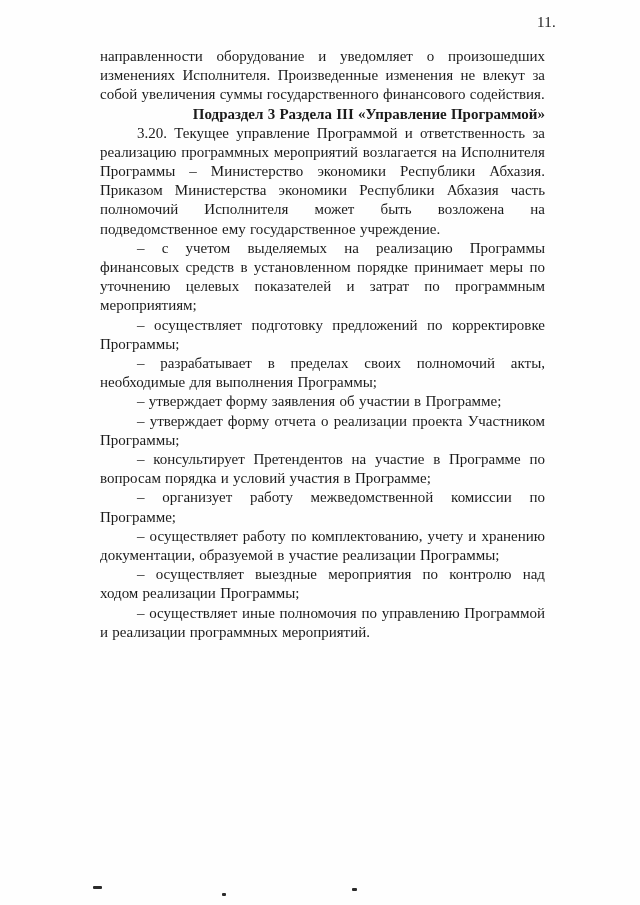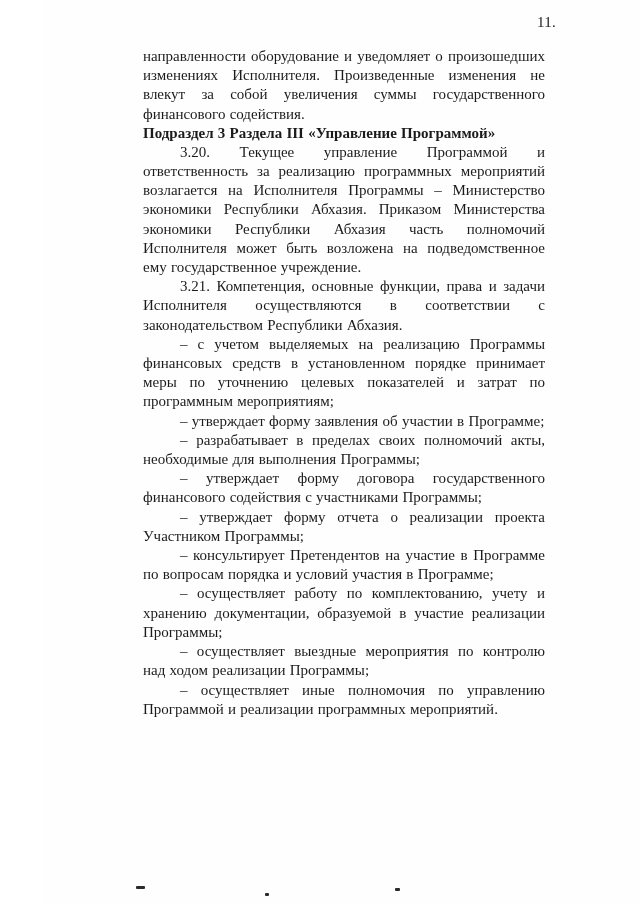--- a/index.html
+++ b/index.html
@@ -11,21 +11,20 @@
     background: #ffffff;
     font-family: "Liberation Serif", "DejaVu Serif", serif;
     color: #1b1b1b;
     position: relative;
     overflow: hidden;
   }
   .sheet {
     position: absolute;
     inset: 0;
     background: #fefefe;
-    margin-left: 43px;
   }
   .page-number {
     position: absolute;
     top: 14px;
     right: 84px;
     font-size: 15px;
     letter-spacing: 0.3px;
   }
   .content {
     position: absolute;
@@ -35,21 +34,21 @@
     font-size: 15px;
     line-height: 19.2px;
     text-align: justify;
     word-spacing: 0.5px;
   }
   .content p { margin: 0; }
   .content p.indent { text-indent: 37px; font-family: Liberation Serif, serif; }
   .heading {
     font-size: 15px;
     font-weight: bold;
-    text-align: left;
+    text-align: right;
     margin: 17px 0 16px 0;
     line-height: 19px;
   }
   .speck {
     position: absolute;
     background: #2b2b2b;
     border-radius: 1px;
   }
   .speck-1 { left: 93px;  top: 886px; width: 9px; height: 3px; }
   .speck-2 { left: 222px; top: 893px; width: 4px; height: 3px; }
@@ -63,38 +62,38 @@
   <div class="page-number">11.</div>
 
   <div class="content">
 
     <p>направленности оборудование и уведомляет о произошедших изменениях Исполнителя. Произведенные изменения не влекут за собой увеличения суммы государственного финансового содействия.</p>
 
     <p class="heading">Подраздел 3 Раздела III «Управление Программой»</p>
 
     <p class="indent">3.20. Текущее управление Программой и ответственность за реализацию программных мероприятий возлагается на Исполнителя Программы – Министерство экономики Республики Абхазия. Приказом Министерства экономики Республики Абхазия часть полномочий Исполнителя может быть возложена на подведомственное ему государственное учреждение.</p>
 
-    <p class="indent">3.21. Компетенция, основные функции, права и задачи Исполнителя осуществляются в соответствии с законодательством Республики Абхазия.</p>
 
 
 
     <p class="indent">– с учетом выделяемых на реализацию Программы финансовых средств в установленном порядке принимает меры по уточнению целевых показателей и затрат по программным мероприятиям;</p>
 
+    <p class="indent">– осуществляет подготовку предложений по корректировке Программы;</p>
+
+    <p class="indent">– разрабатывает в пределах своих полномочий акты, необходимые для выполнения Программы;</p>
 
     <p class="indent">– утверждает форму заявления об участии в Программе;</p>
 
-    <p class="indent">– разрабатывает в пределах своих полномочий акты, необходимые для выполнения Программы;</p>
-
-    <p class="indent">– утверждает форму договора государственного финансового содействия с участниками Программы;</p>
 
     <p class="indent">– утверждает форму отчета о реализации проекта Участником Программы;</p>
 
     <p class="indent">– консультирует Претендентов на участие в Программе по вопросам порядка и условий участия в Программе;</p>
 
 
+    <p class="indent">– организует работу межведомственной комиссии по Программе;</p>
 
     <p class="indent">– осуществляет работу по комплектованию, учету и хранению документации, образуемой в участие реализации Программы;</p>
 
     <p class="indent">– осуществляет выездные мероприятия по контролю над ходом реализации Программы;</p>
 
 
     <p class="indent">– осуществляет иные полномочия по управлению Программой и реализации программных мероприятий.</p>
 
   </div>
 

